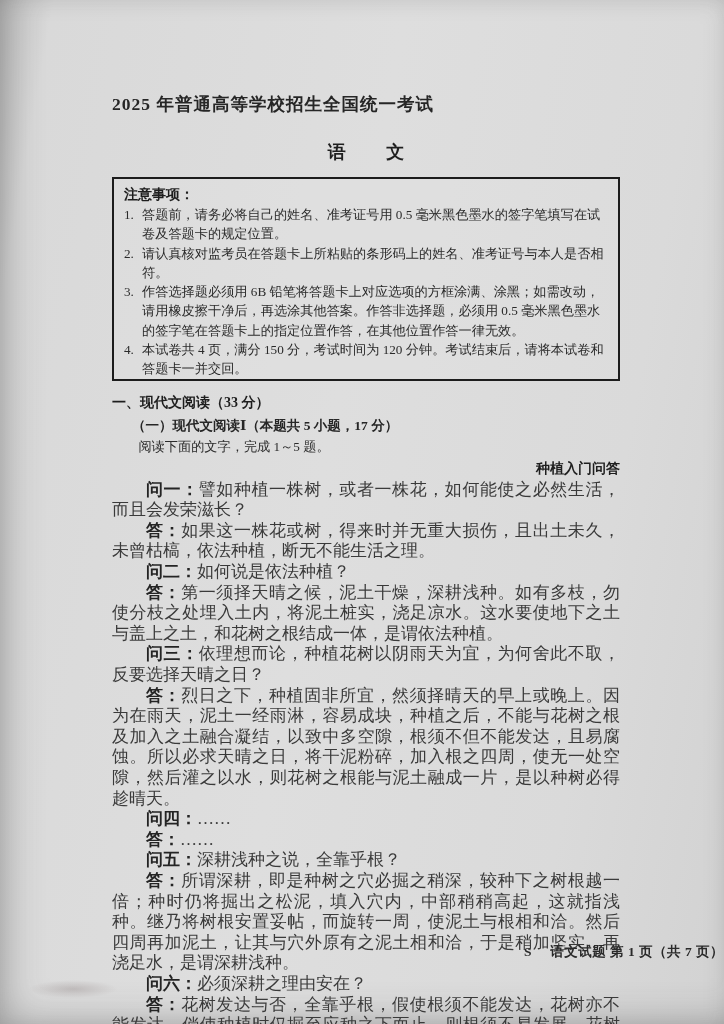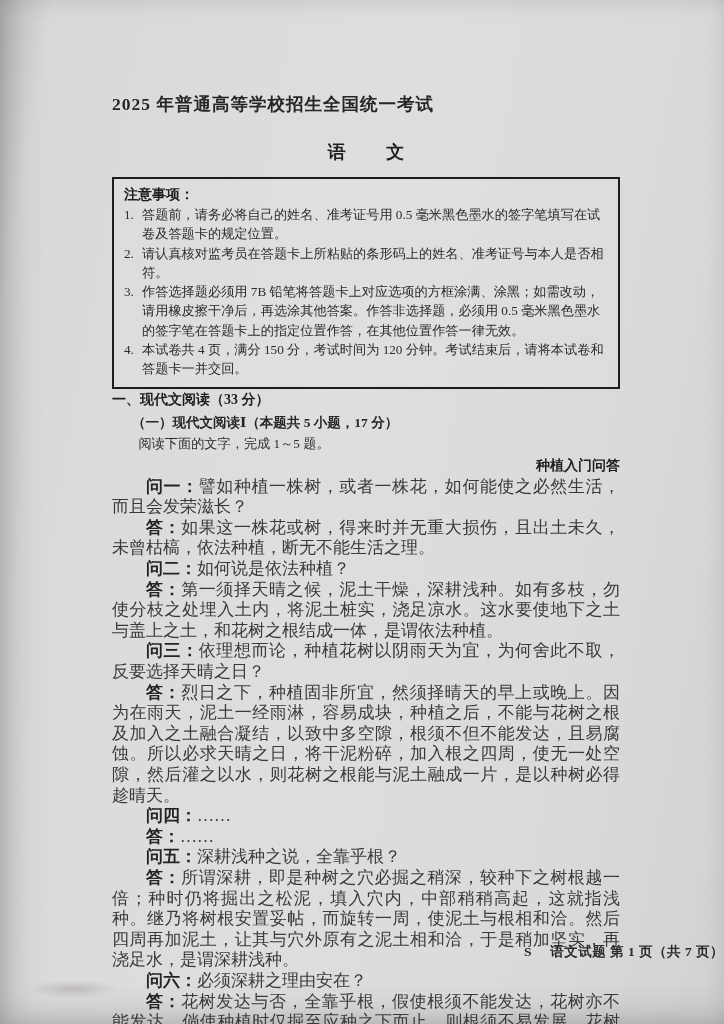--- a/index.html
+++ b/index.html
@@ -32,35 +32,36 @@
     text-align:center;
     font-size:18px;
     font-weight:700;
     color:#1f1f1f;
     letter-spacing:18px;
     text-indent:18px;
   }
   .notice-box{
     margin-top:13px;
     border:2.5px solid #1c1c1c;
-    padding:5px 10px 8px 10px;
+    padding:5px 10px 0 10px;
     background:rgba(255,255,255,0.06);
   }
   .notice-heading{
     font-size:14px;font-weight:700;color:#1e1e1e;
     line-height:21px;
   }
   .notice-list{margin:0;padding:0;list-style:none;}
   .notice-item{
     font-size:13.2px;line-height:19.3px;color:#2b2b2b;
     display:flex;
   }
   .notice-num{flex:0 0 18px;}
   .notice-text{flex:1;}
   .section-heading{
+    margin-top:11px;
     font-size:14px;font-weight:700;color:#1e1e1e;line-height:21px;
   }
   .sub-heading{
     font-size:13.5px;color:#262626;line-height:21px;margin-top:2px;
     font-weight:600;
     margin-left:20px;
   }
   .instruction{
     font-size:13.2px;color:#2b2b2b;line-height:21px;text-indent:2em;
   }
@@ -105,21 +106,21 @@
         <div class="notice-item">
           <span class="notice-num">1.</span>
           <span class="notice-text">答题前，请务必将自己的姓名、准考证号用 0.5 毫米黑色墨水的签字笔填写在试卷及答题卡的规定位置。</span>
         </div>
         <div class="notice-item">
           <span class="notice-num">2.</span>
           <span class="notice-text">请认真核对监考员在答题卡上所粘贴的条形码上的姓名、准考证号与本人是否相符。</span>
         </div>
         <div class="notice-item">
           <span class="notice-num">3.</span>
-          <span class="notice-text">作答选择题必须用 7B 铅笔将答题卡上对应选项的方框涂满、涂黑；如需改动，请用橡皮擦干净后，再选涂其他答案。作答非选择题，必须用 0.5 毫米黑色墨水的签字笔在答题卡上的指定位置作答，在其他位置作答一律无效。</span>
+          <span class="notice-text">作答选择题必须用 6B 铅笔将答题卡上对应选项的方框涂满、涂黑；如需改动，请用橡皮擦干净后，再选涂其他答案。作答非选择题，必须用 0.5 毫米黑色墨水的签字笔在答题卡上的指定位置作答，在其他位置作答一律无效。</span>
         </div>
         <div class="notice-item">
           <span class="notice-num">4.</span>
           <span class="notice-text">本试卷共 4 页，满分 150 分，考试时间为 120 分钟。考试结束后，请将本试卷和答题卡一并交回。</span>
         </div>
       </div>
     </div>
 
     <div class="section-heading">一、现代文阅读（33 分）</div>
     <div class="sub-heading">（一）现代文阅读Ⅰ（本题共 5 小题，17 分）</div>

